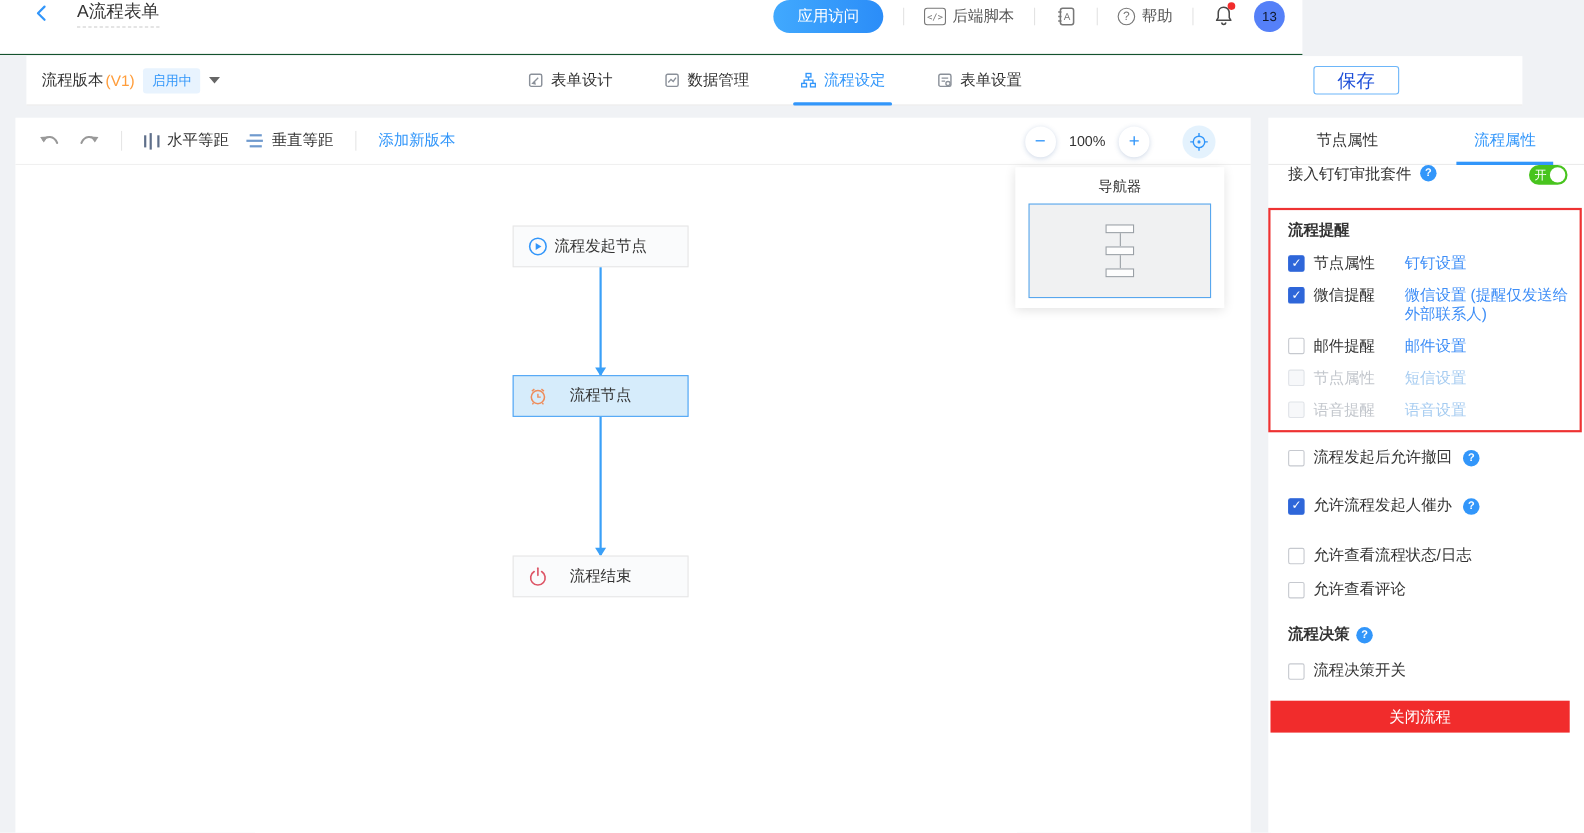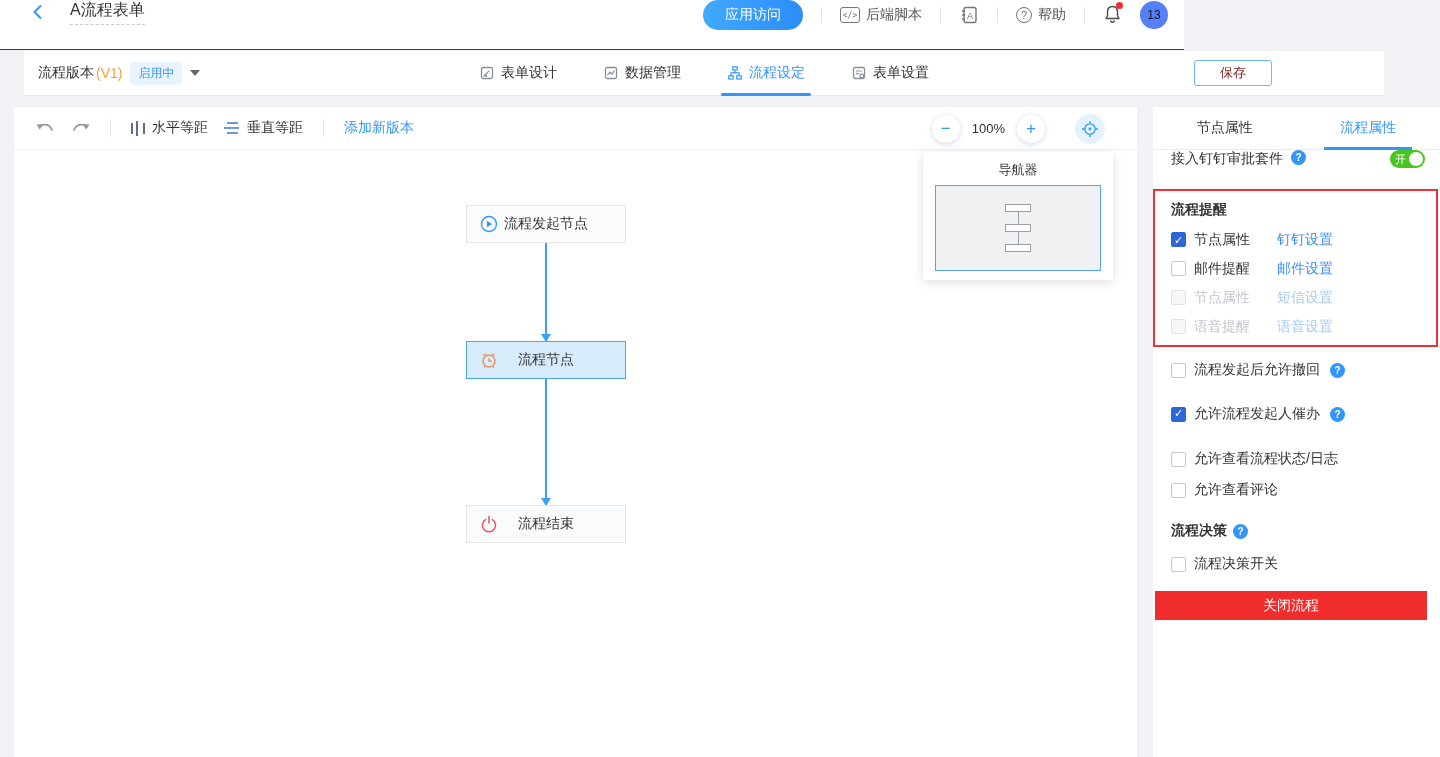--- a/index.html
+++ b/index.html
@@ -25,21 +25,21 @@
   .subbar { position:absolute; top:51px; left:0; width:1360px; height:45px; background:#fff; border-bottom:1px solid #e8e8e8; display:flex; align-items:center; padding:0 14px; z-index:4;margin-left:24px; }
   .version-area { display:flex; align-items:center; gap:8px; cursor:pointer; }
   .version-label { color:#333; }
   .version-tag { color:#ff9d3b; margin-left:-6px; }
   .status-badge { background:#e8f3fe; color:#3296fa; font-size:12px; padding:3px 8px; border-radius:3px; }
   .caret-down { width:0; height:0; border-left:5px solid transparent; border-right:5px solid transparent; border-top:6px solid #666; }
   .main-tabs { position:absolute; left:50%; transform:translateX(-50%); display:flex; gap:46px; height:45px; }
   .main-tab { display:flex; align-items:center; gap:6px; color:#333; cursor:pointer; height:45px; position:relative; }
   .main-tab.active { color:#3296fa; }
   .main-tab.active::after { content:""; position:absolute; bottom:0; left:-6px; right:-6px; height:3px; background:#3296fa; border-radius:2px; }
-  .save-btn { margin-left:auto; margin-right:98px; width:78px; height:26px; background:#fff; border:1px solid #6db6f9; color:#7f1d1d; border-radius:3px; font-size:13px; cursor:pointer; }
+  .save-btn { margin-left:auto; margin-right:98px; width:78px; height:26px; background:#fff; border:1px solid #6db6f9; color:#1d4ed8; border-radius:3px; font-size:17px; cursor:pointer; }
 
   
   .canvas-card { position:absolute; top:107px; left:14px; width:1123px; height:650px; background:#fff; }
   .canvas-toolbar { height:43px; border-bottom:1px solid #f0f0f0; display:flex; align-items:center; padding:0 22px; gap:16px; position:relative; }
   .tool-icon-btn { color:#999; cursor:pointer; display:flex; align-items:center; }
   .tool-div { width:1px; height:18px; background:#e6e6e6; margin:0 4px; }
   .tool-label-btn { display:flex; align-items:center; gap:7px; color:#333; cursor:pointer; }
   .heq-icon { display:flex; align-items:center; gap:3px; height:16px; }
   .heq-icon i { display:block; width:2px; background:#5f6f8a; }
   .heq-icon i:nth-child(1){height:11px;} .heq-icon i:nth-child(2){height:15px;} .heq-icon i:nth-child(3){height:11px; margin-left:2px;}
@@ -301,20 +301,27 @@
     <div class="section-title">流程提醒</div>
 
     <div class="rem-row">
       <span class="rem-label">
         <span class="checkbox checked"></span>
         <span>节点属性</span>
       </span>
       <span class="rem-link">钉钉设置</span>
     </div>
 
+    <div class="rem-row">
+      <span class="rem-label">
+        <span class="checkbox checked"></span>
+        <span>微信提醒</span>
+      </span>
+      <span class="rem-link">微信设置 (提醒仅发送给外部联系人)</span>
+    </div>
 
     <div class="rem-row">
       <span class="rem-label">
         <span class="checkbox"></span>
         <span>邮件提醒</span>
       </span>
       <span class="rem-link">邮件设置</span>
     </div>
 
     <div class="rem-row disabled">

